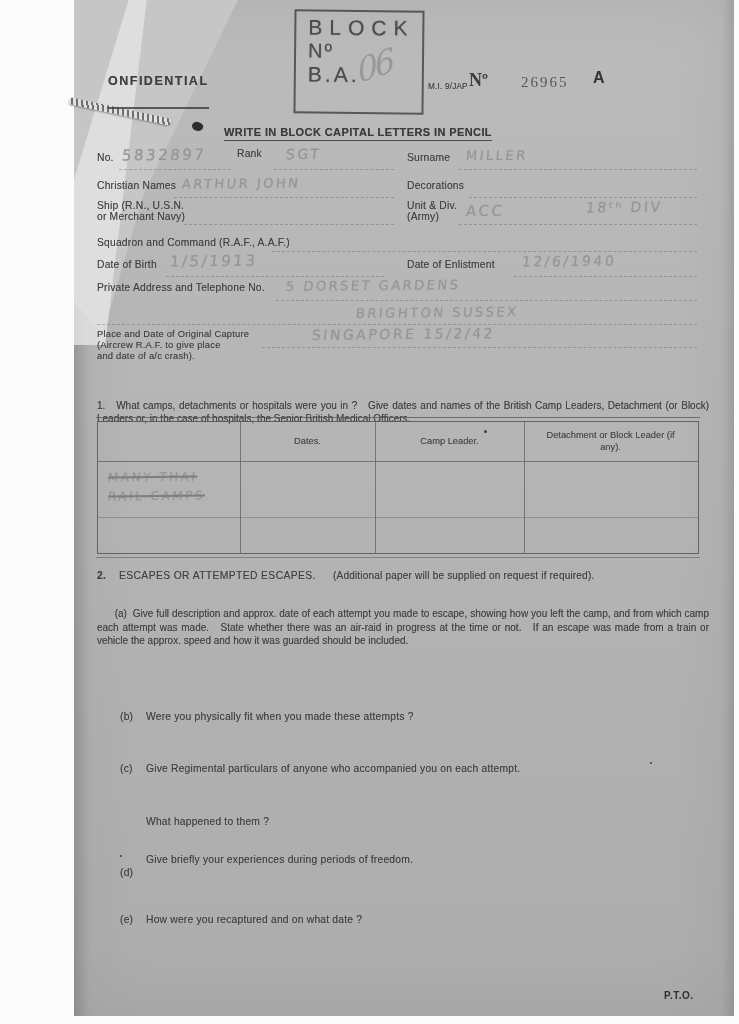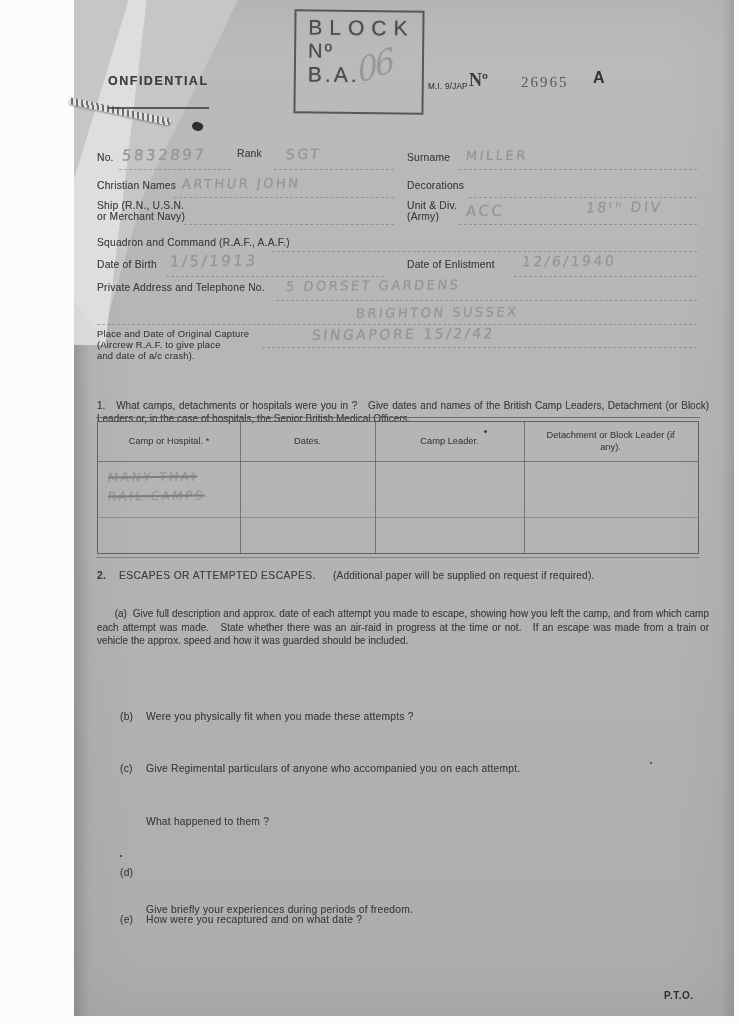--- a/index.html
+++ b/index.html
@@ -96,20 +96,21 @@
       <div class="s1">BLOCK</div>
       <div class="s2">Nº</div>
       <div class="s3">B.A.</div>
     </div>
     <div class="scribble">06</div>
     <div class="confidential">ONFIDENTIAL</div>
     <div class="print mi9">M.I. 9/JAP</div>
     <div class="serialNo">Nº</div>
     <div class="serial">26965</div>
     <div class="series">A</div>
+    <div class="instruction">WRITE IN BLOCK CAPITAL LETTERS IN PENCIL</div>
 
     <div class="print" style="left:23px;top:152px;">No.</div>
     <div class="hand" style="left:48px;top:146px;font-size:15px;">5832897</div>
     <div class="dot" style="left:45px;top:168px;width:112px;"></div>
     <div class="print" style="left:163px;top:148px;">Rank</div>
     <div class="hand" style="left:212px;top:146px;font-size:14px;">SGT</div>
     <div class="dot" style="left:200px;top:168px;width:120px;"></div>
     <div class="print" style="left:333px;top:152px;">Surname</div>
     <div class="hand" style="left:392px;top:148px;">MILLER</div>
     <div class="dot" style="left:385px;top:168px;width:238px;"></div>
@@ -152,21 +153,20 @@
     <div class="dot" style="left:188px;top:346px;width:435px;"></div>
 
     <div class="para" style="left:23px;top:399px;width:612px;">1.   What camps, detachments or hospitals were you in ?   Give dates and names of the British Camp Leaders, Detachment (or Block) Leaders or, in the case of hospitals, the Senior British Medical Officers.</div>
 
     <div class="camps">
       <div class="col" style="left:142px;"></div>
       <div class="col" style="left:277px;"></div>
       <div class="col" style="left:426px;"></div>
       <div class="hrow"></div>
       <div class="mrow"></div>
-      <div class="hcell" style="left:0;width:142px;">Camp or Hospital. *</div>
       <div class="hcell" style="left:142px;width:135px;">Dates.</div>
       <div class="hcell" style="left:277px;width:149px;">Camp Leader.</div>
       <div class="hcell" style="left:426px;width:173px;padding:0 14px;box-sizing:border-box;">Detachment or Block Leader (if any).</div>
       <div class="campEntry">
         <div class="hand strike" style="position:static;font-size:12px;">MANY THAI</div>
         <div class="hand strike" style="position:static;font-size:12px;">RAIL CAMPS</div>
       </div>
     </div>
 
     <div class="print" style="left:23px;top:570px;font-weight:bold;">2.</div>
@@ -179,20 +179,20 @@
 
     <div class="print" style="left:46px;top:711px;">(b)</div>
     <div class="print" style="left:72px;top:711px;">Were you physically fit when you made these attempts ?</div>
 
     <div class="print" style="left:46px;top:763px;">(c)</div>
     <div class="print" style="left:72px;top:763px;">Give Regimental particulars of anyone who accompanied you on each attempt.</div>
 
     <div class="print" style="left:72px;top:816px;">What happened to them ?</div>
 
     <div class="print" style="left:46px;top:867px;">(d)</div>
-    <div class="print" style="left:72px;top:904px;">Give briefly your experiences during periods of freedom.</div>
+    <div class="print" style="left:72px;top:854px;">Give briefly your experiences during periods of freedom.</div>
 
     <div class="print" style="left:46px;top:914px;">(e)</div>
     <div class="print" style="left:72px;top:914px;">How were you recaptured and on what date ?</div>
 
     <div class="pto">P.T.O.</div>
   </div>
 </div>
 
 </body></html>

